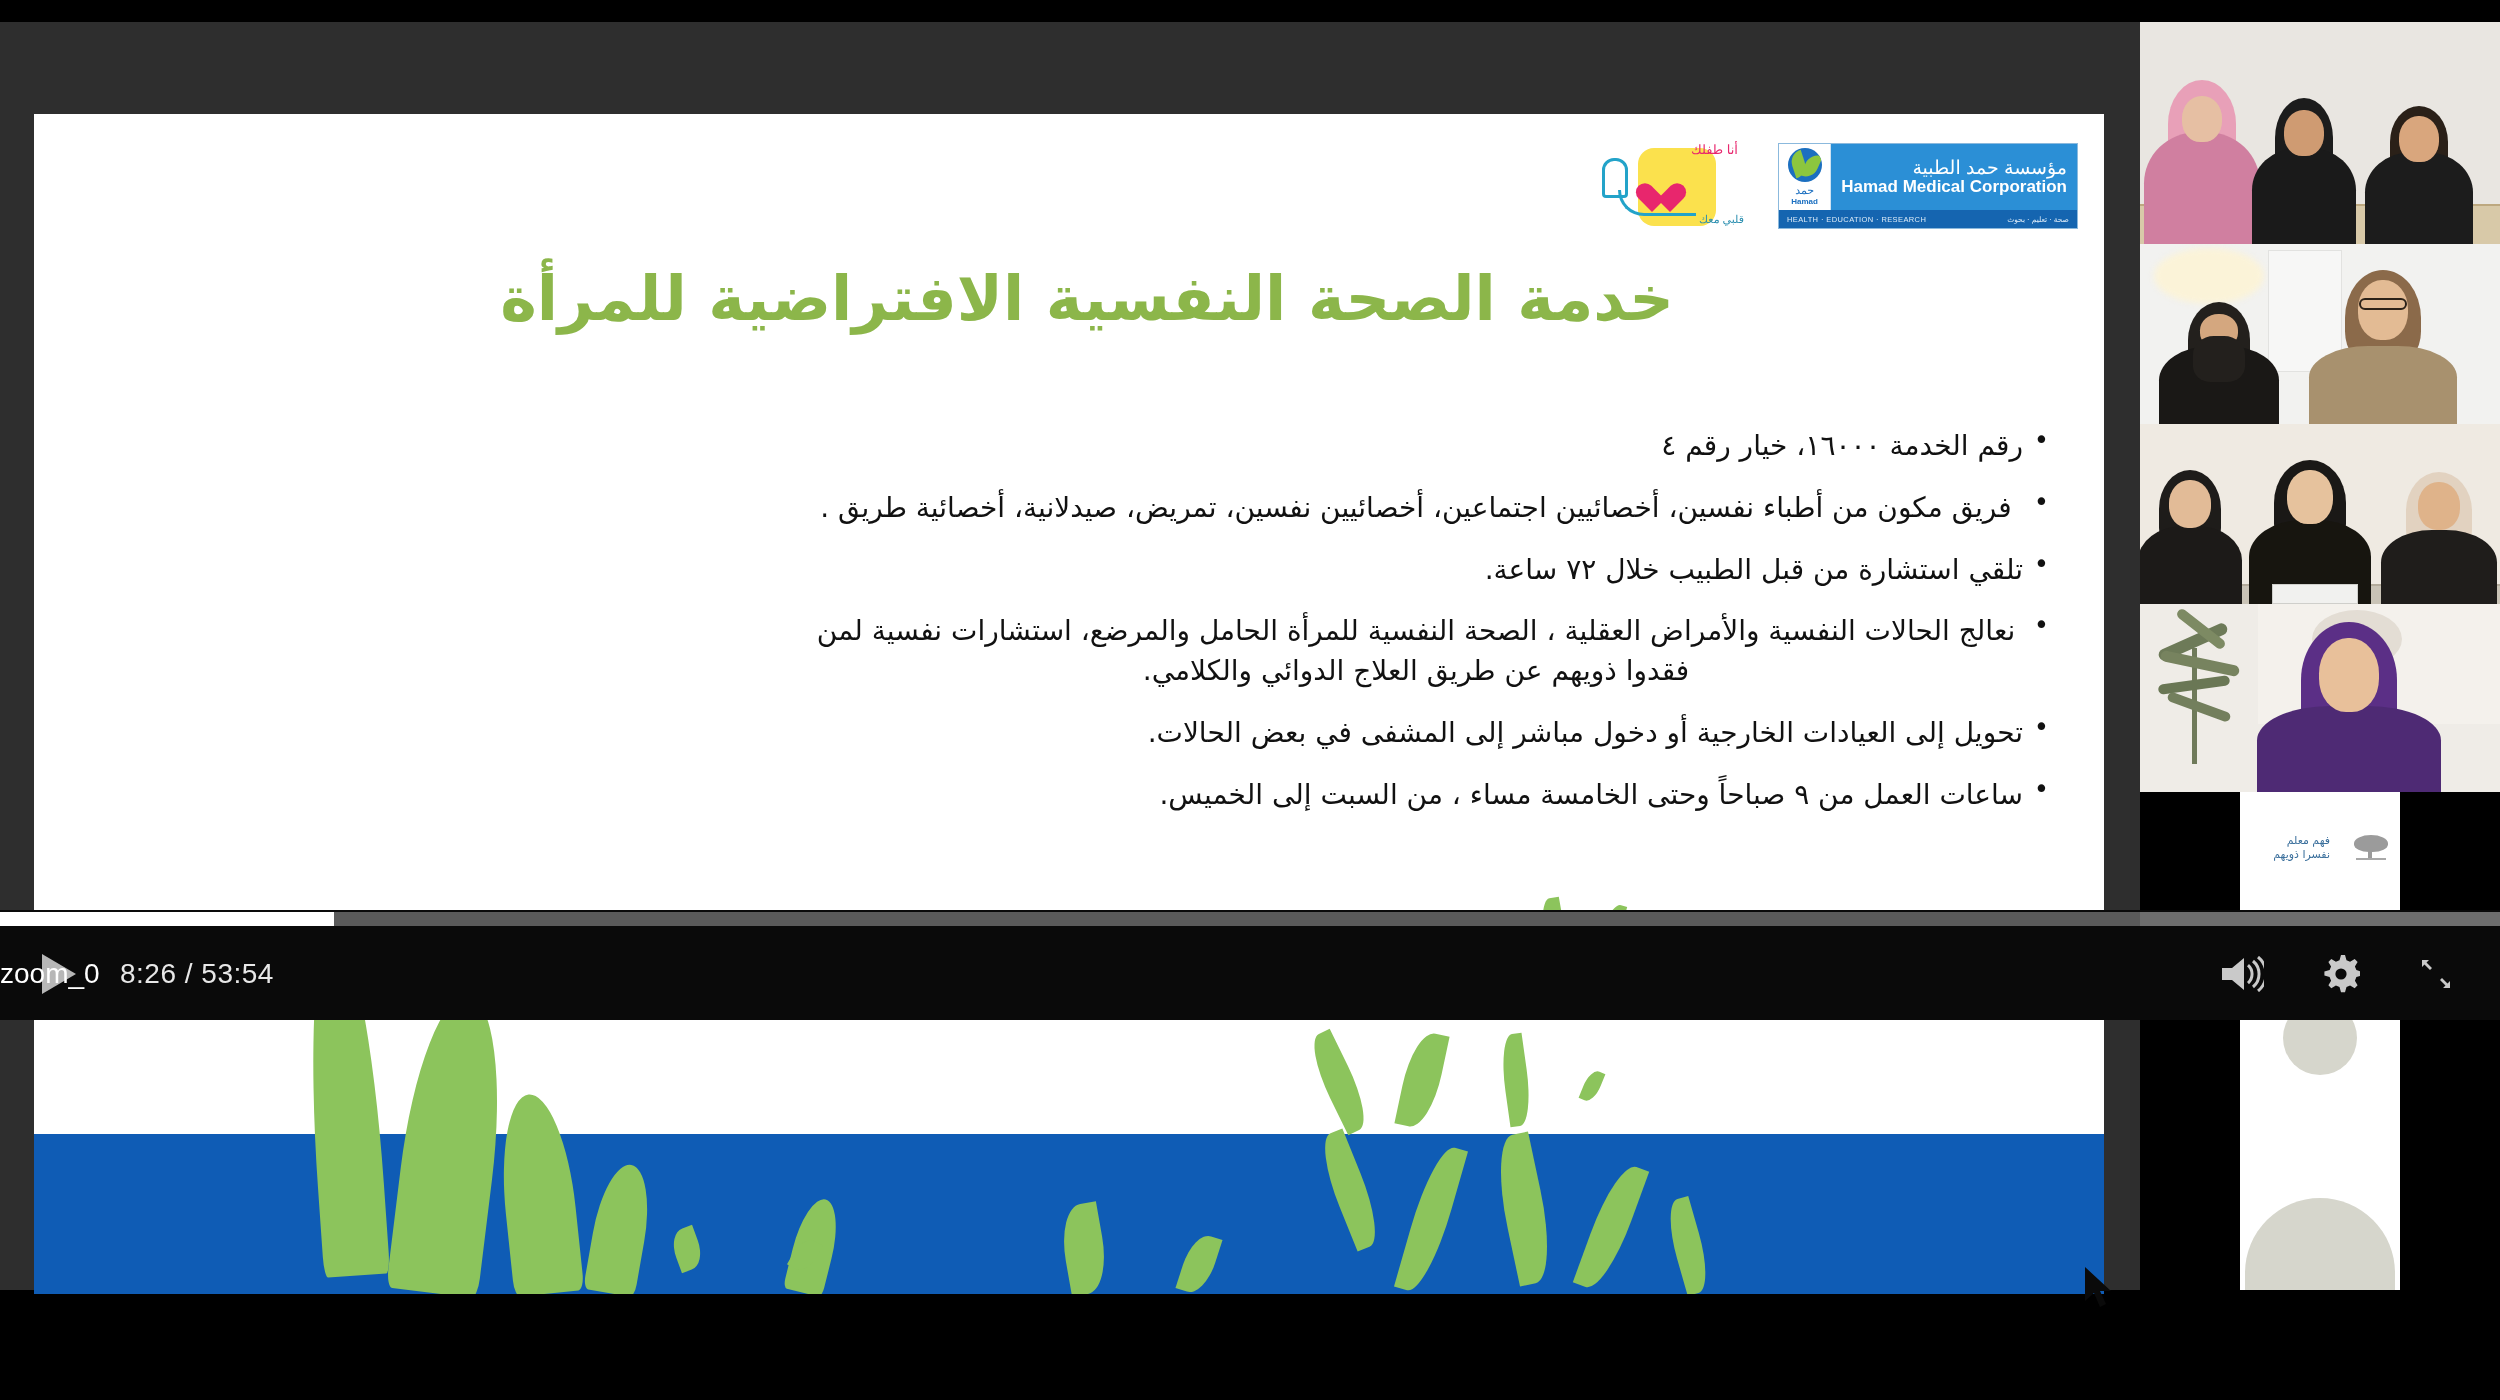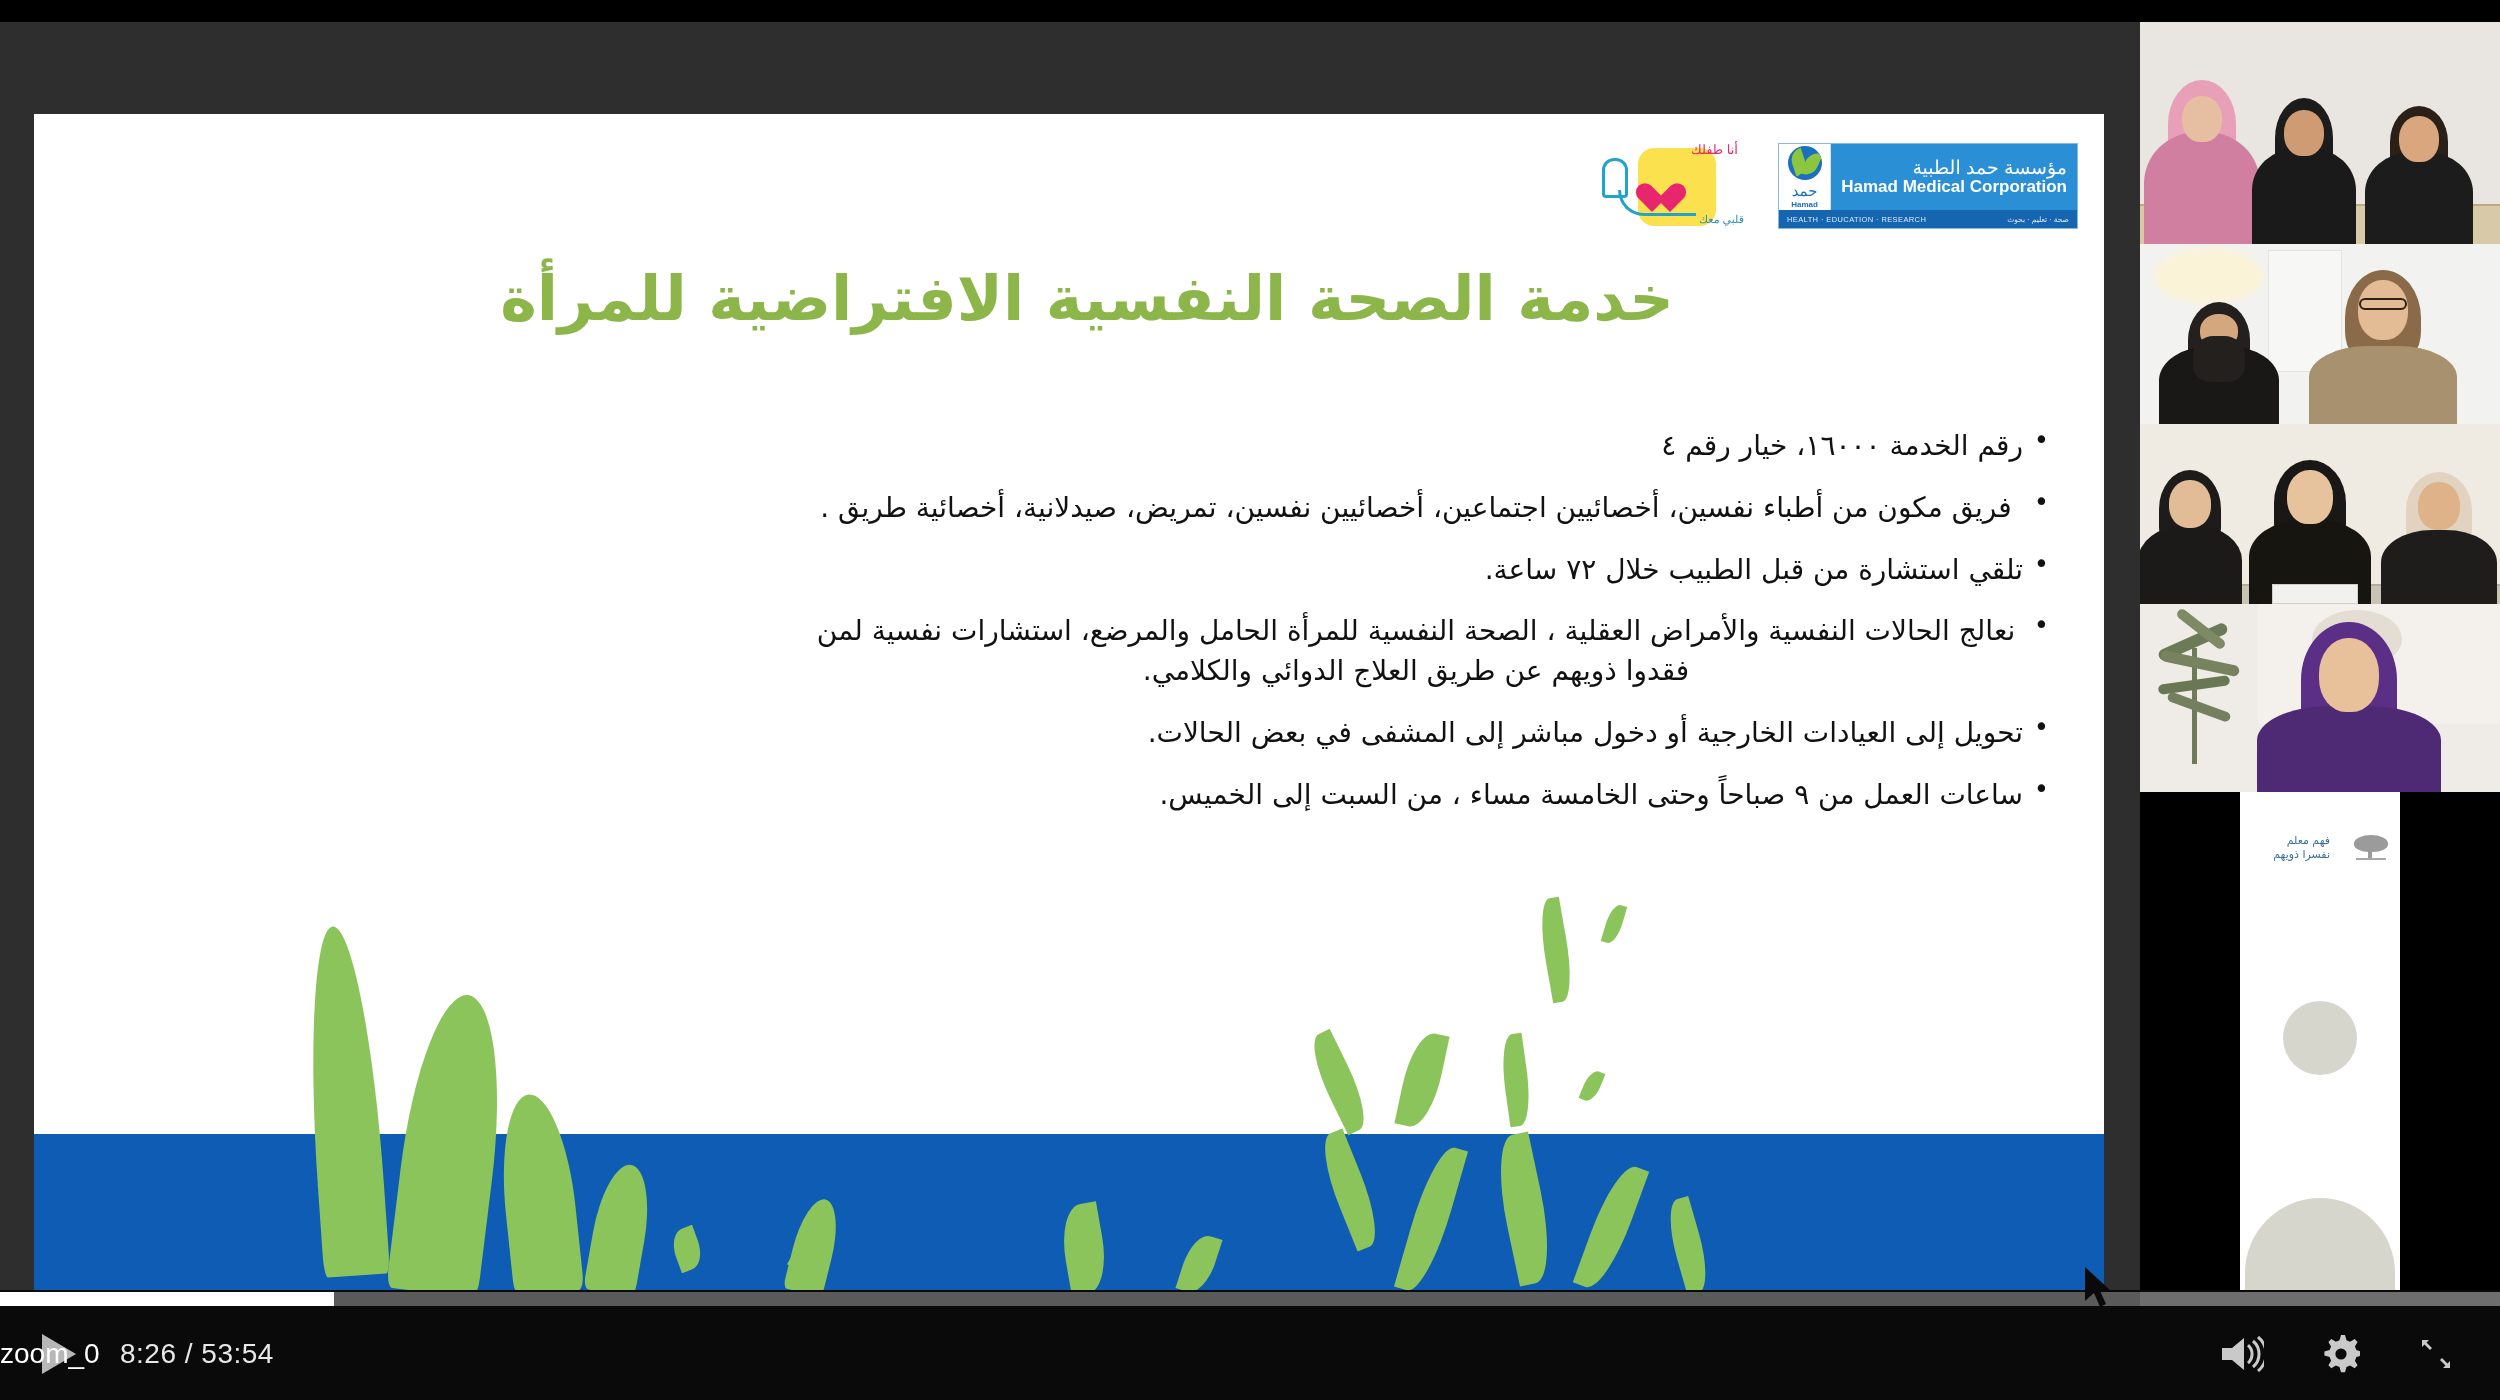--- a/index.html
+++ b/index.html
@@ -4,21 +4,21 @@
 <style>
   * { box-sizing: border-box; margin: 0; padding: 0; }
   html, body {
     width: 2500px; height: 1400px;
     background: #000;
     font-family: "Liberation Sans", sans-serif;
     overflow: hidden;
   }
   .app {
     position: relative;
-    width: 2500px; height: 1400px;
+    width: 2500px; height: 1020px;
     background: #000;
   }
 
   
   .stage {
     position: absolute;
     left: 0; top: 22px;
     width: 2140px; height: 1268px;
     background: #2e2e2e;
   }
@@ -97,21 +97,21 @@
   .hmc-leafmark {
     width: 34px; height: 34px; border-radius: 50%;
     background: #1b6fc0; position: relative; overflow: hidden;
   }
   .hmc-leafmark::before, .hmc-leafmark::after {
     content: ""; position: absolute; background: #8cc63e;
     width: 13px; height: 26px; border-radius: 13px 0 13px 0;
   }
   .hmc-leafmark::before { left: 4px; top: 3px; transform: rotate(-18deg); }
   .hmc-leafmark::after  { right: 4px; top: 5px; transform: rotate(24deg); }
-  .hmc-mark-ar { font-size: 15px; color: #1b6fc0; direction: rtl; margin-top: 2px; }
+  .hmc-mark-ar { font-size: 11px; color: #1b6fc0; direction: rtl; margin-top: 2px; }
   .hmc-mark-en { font-size: 8px; color: #1b6fc0; font-weight: bold; }
   .hmc-text {
     flex: 1; background: #2b8fd6;
     display: flex; flex-direction: column;
     justify-content: center; padding: 4px 10px;
   }
   .hmc-ar {
     color: #ffffff; font-size: 19px; direction: rtl;
     text-align: right; letter-spacing: 1px; line-height: 1.05;
   }

